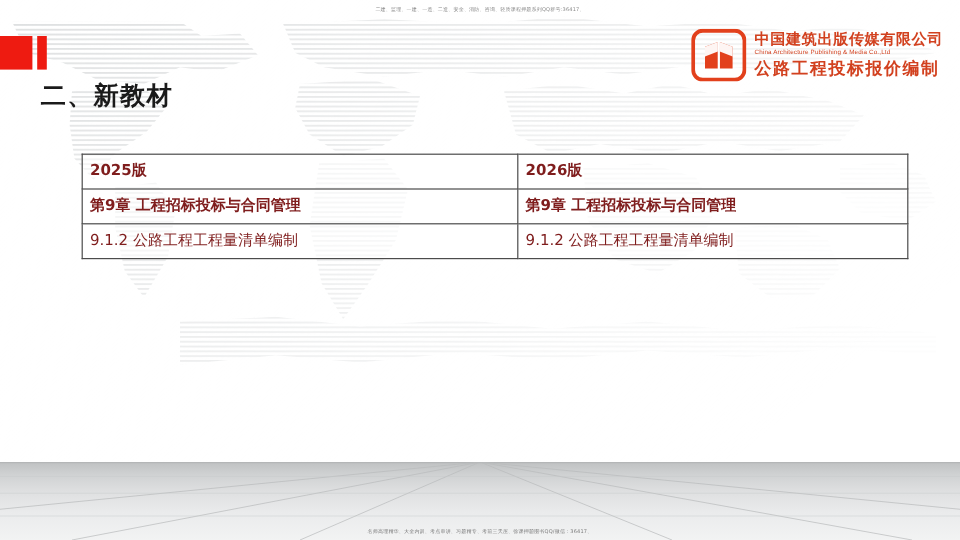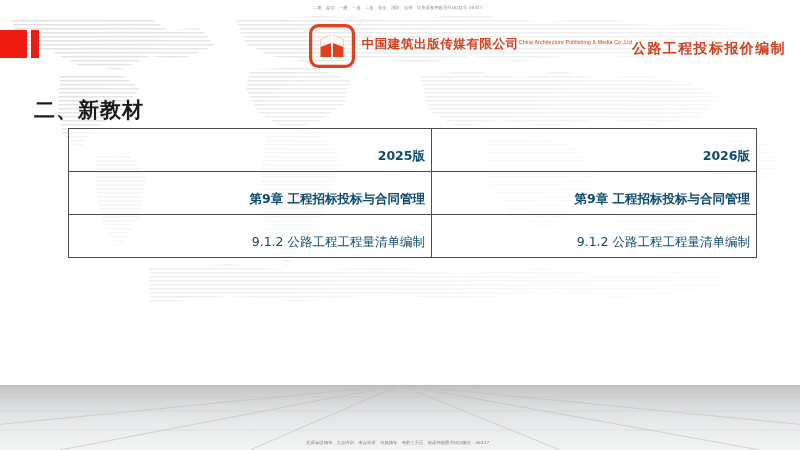--- a/index.html
+++ b/index.html
@@ -80,21 +80,21 @@
   
   .logo {
     position: absolute;
     right: 14px;
     top: 24px;
     display: flex;
     align-items: center;
     gap: 7px;
   }
   .logo-mark { width: 46px; height: 44px; flex: none; }
-  .logo-text { display: flex; flex-direction: row; line-height: 1; }
+  .logo-text { display: flex; flex-direction: column; line-height: 1; }
   .logo-cn {
     font-size: 12.5px;
     font-weight: bold;
     color: #d2411f;
     letter-spacing: 0.6px;
     font-family: "DejaVu Sans", "Liberation Sans", sans-serif;
   }
   .logo-en {
     font-size: 5.2px;
     color: #d2411f;
@@ -122,50 +122,49 @@
     white-space: nowrap;
     font-family: "DejaVu Sans", "Liberation Sans", sans-serif;
   }
   .watermark-top { top: 5px; }
   .watermark-bottom { top: 440px; color: #7d7d7d; }
 
   
   .slide-title {
     position: absolute;
     left: 34px;
-    top: 96px;
+    top: 66px;
     font-size: 21px;
     font-weight: bold;
     color: #1a1a1a;
     letter-spacing: 1px;
     font-family: "DejaVu Sans", "Liberation Sans", sans-serif;
   }
 
   
   .cmp-table {
     position: absolute;
     left: 68px;
     top: 128px;
     width: 662px;
     border-collapse: collapse;
     table-layout: fixed;
     background: rgba(255,255,255,0.55);
   }
   .cmp-table td {
     border: 1.2px solid #4b4b4b;
-    padding: 17px 6px 4px 6px;
+    padding: 3px 6px 4px 6px;
     height: 21px;
     vertical-align: middle;
     font-size: 12.5px;
-    color: #0c4a6e;
+    color: #7f1d1d;
     font-family: "DejaVu Sans", "Liberation Sans", sans-serif;
     line-height: 1.15;
     white-space: nowrap;
     overflow: hidden;
-    text-align: right;
   }
   .cmp-table td.col-left  { width: 350px; }
   .cmp-table td.col-right { width: 312px; }
   .cmp-table tr.bold td { font-weight: bold; }
 </style>
 </head>
 <body>
 
 <div id="slide">
 

